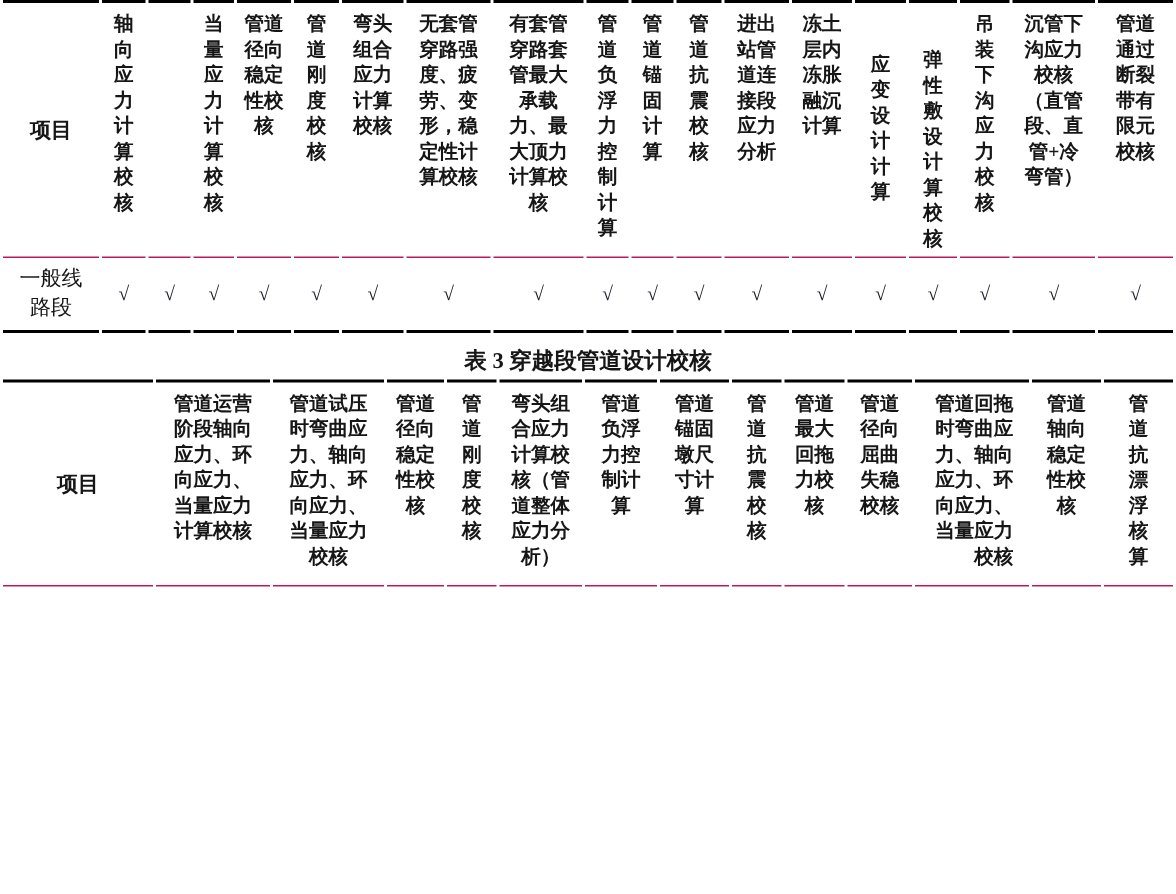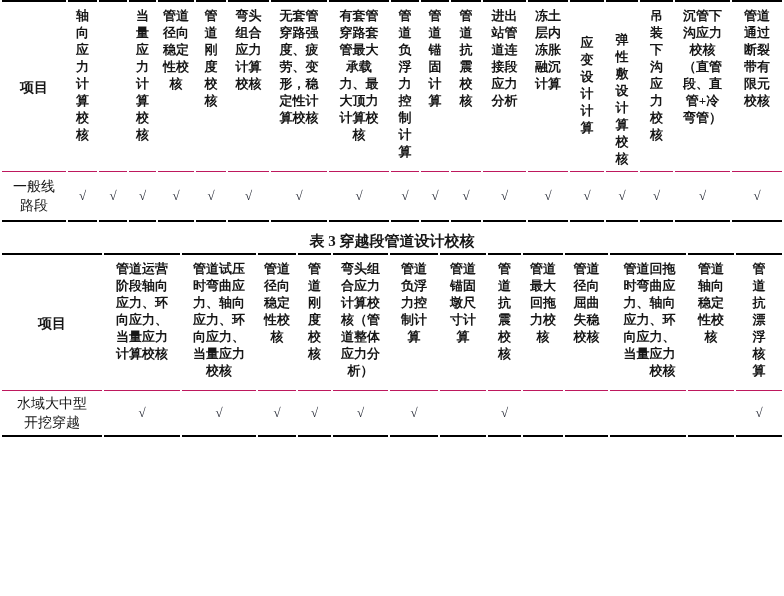--- a/index.html
+++ b/index.html
@@ -148,31 +148,15 @@
           <th><span class="hdr" style="width: 28px;">管道锚固墩尺寸计算</span></th>
           <th><span class="hdr" style="width: 14px;">管道抗震校核</span></th>
           <th><span class="hdr" style="width: 28px;">管道最大回拖力校核</span></th>
           <th><span class="hdr" style="width: 28px;">管道径向屈曲失稳校核</span></th>
           <th><span class="hdr" style="width: 55px; text-align: right;">管道回拖时弯曲应力、轴向应力、环向应力、当量应力校核</span></th>
           <th><span class="hdr" style="width: 28px;">管道轴向稳定性校核</span></th>
           <th><span class="hdr" style="width: 14px;">管道抗漂浮核算</span></th>
         </tr>
       </thead>
       <tbody>
-        <tr style="height: 46px;">
-          <td class="row-label"><span style="width: 73px;">水域大中型开挖穿越</span></td>
-          <td class="chk">√</td>
-          <td class="chk">√</td>
-          <td class="chk">√</td>
-          <td class="chk">√</td>
-          <td class="chk">√</td>
-          <td class="chk">√</td>
-          <td class="chk"></td>
-          <td class="chk">√</td>
-          <td class="chk"></td>
-          <td class="chk"></td>
-          <td class="chk"></td>
-          <td class="chk"></td>
-          <td class="chk">√</td>
-        </tr>
       </tbody>
     </table>
 </div>
 
 </body></html>

